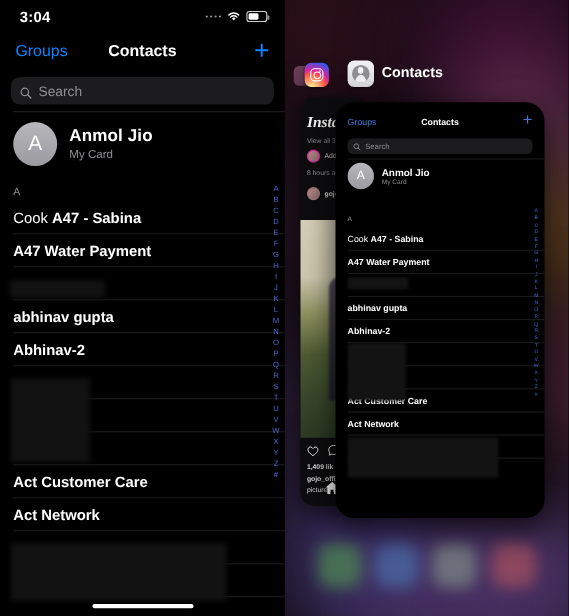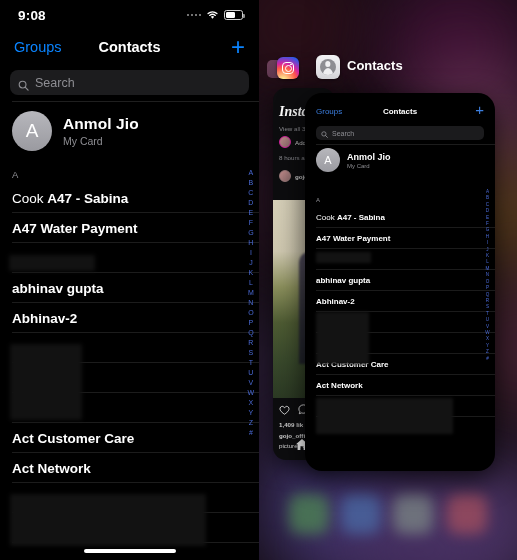--- a/index.html
+++ b/index.html
@@ -205,21 +205,21 @@
   .dock-ic { position:absolute; width:40px; height:40px; border-radius:11px; filter:blur(7px); opacity:.72; }
 </style>
 </head>
 <body>
 
 <div id="root">
 
   <div id="left-pane">
 
     <div class="statusbar">
-      <div class="status-time">9:08</div>
+      <div class="status-time">3:04</div>
       <div class="status-right">
         <div class="sig-dots">
           <i></i>
             <i></i>
             <i></i>
             <i></i>
         </div>
         <div class="wifi">
           <svg viewBox="0 0 16 12" width="13" height="10">
             <path d="M8 10.6 L10 8.1 A3.1 3.1 0 0 0 6 8.1 Z" fill="#fff"></path>

